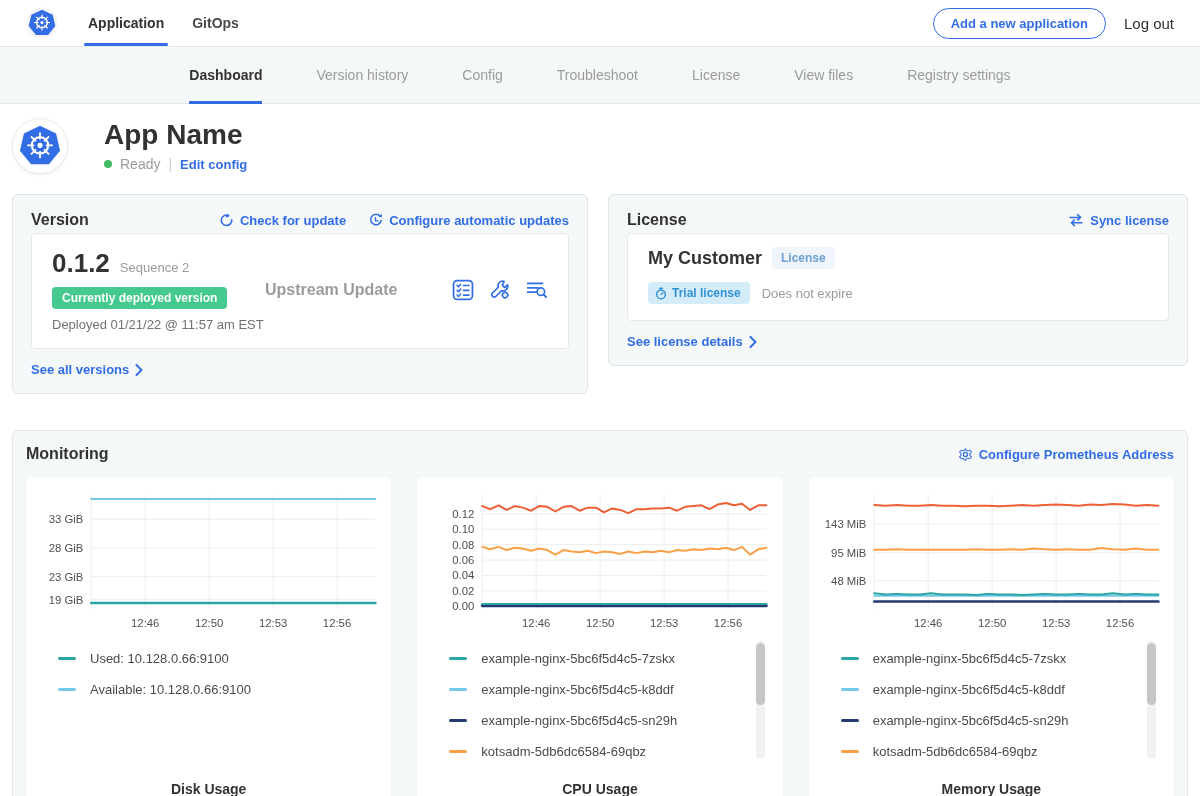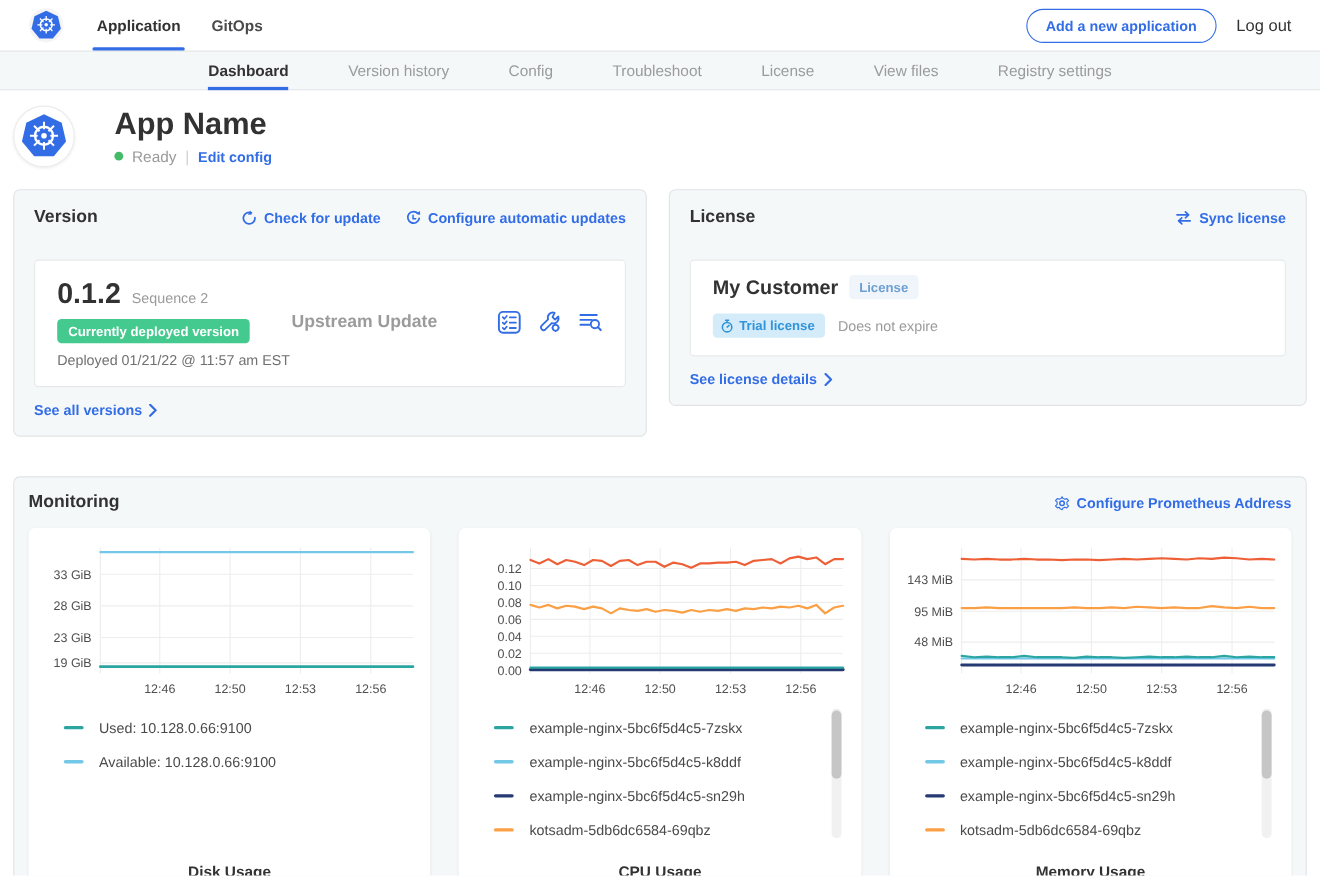--- a/index.html
+++ b/index.html
@@ -15,21 +15,21 @@
   .brand { width:32px; height:32px; margin-right:30px; cursor:pointer; }
   .topnav-tabs { display:flex; gap:28px; height:100%; }
   .topnav-tab { display:flex; align-items:center; height:100%; font-size:14px; font-weight:bold; color:#4a4a4a; position:relative; cursor:pointer; }
   .topnav-tab.active { color:#323232; }
   .topnav-tab.active::after { content:""; position:absolute; left:-4px; right:-4px; bottom:0; height:3px; background:#326de6; border-radius:2px; }
   .topnav-right { margin-left:auto; display:flex; align-items:center; gap:18px; }
   .add-app-btn { border:1px solid #326de6; color:#326de6; background:#fff; border-radius:17px; padding:7px 17px; font-size:13px; font-weight:bold; cursor:pointer; font-family:inherit; }
   .logout { font-size:15px; color:#323232; cursor:pointer; }
 
   
-  .subnav { height:36px; background:#f5f8f9; border-top:1px solid #e4e7e9; border-bottom:1px solid #e4e7e9; display:flex; justify-content:center; }
+  .subnav { height:58px; background:#f5f8f9; border-top:1px solid #e4e7e9; border-bottom:1px solid #e4e7e9; display:flex; justify-content:center; }
   .subnav-tabs { display:flex; gap:54px; height:100%; }
   .subnav-tab { display:flex; align-items:center; height:100%; font-size:14px; color:#9b9b9b; position:relative; cursor:pointer; }
   .subnav-tab.active { color:#323232; font-weight:bold; }
   .subnav-tab.active::after { content:""; position:absolute; left:0; right:0; bottom:-1px; height:3px; background:#326de6; }
 
   
   .app-header { display:flex; align-items:center; gap:36px; padding:14px 12px 16px 12px; }
   .avatar { width:56px; height:56px; border-radius:50%; background:#fff; border:1px solid #ececec; box-shadow:0 1px 3px rgba(0,0,0,.08); display:flex; align-items:center; justify-content:center; }
   .app-title { font-size:28px; font-weight:bold; line-height:1.1; }
   .app-sub { display:flex; align-items:center; gap:8px; margin-top:6px; font-size:14px; }
@@ -38,21 +38,21 @@
   .vbar { color:#d0d0d0; }
   .link { color:#326de6; font-weight:bold; font-size:13px; cursor:pointer; text-decoration:none; display:inline-flex; align-items:center; gap:6px; }
 
   
   .content { padding:0 12px; }
   .cards-row { display:flex; gap:20px; align-items:flex-start; margin-top:4px; }
   .panel { background:#f5f8f9; border:1px solid #e0e4e6; border-radius:6px; padding:16px 18px; }
   .panel-head { display:flex; align-items:center; }
   .panel-title { font-size:16px; font-weight:bold; }
   .panel-links { margin-left:auto; display:flex; gap:22px; }
-  .inner-card { background:#fff; border:1px solid #e6e9eb; border-radius:4px; margin-top:29px; }
+  .inner-card { background:#fff; border:1px solid #e6e9eb; border-radius:4px; margin-top:4px; }
   .version-panel { flex:0 0 576px; }
   .license-panel { flex:1; }
 
   .version-inner { display:flex; align-items:center; padding:14px 20px 16px 20px; }
   .version-left { width:195px; }
   .version-number-row { display:flex; align-items:baseline; gap:10px; }
   .version-number { font-size:26px; font-weight:bold; }
   .sequence { font-size:13px; color:#9b9b9b; }
   .deployed-badge { display:inline-block; background:#44c98e; color:#fff; font-size:12px; font-weight:bold; border-radius:4px; padding:4px 10px; margin-top:8px; white-space:nowrap; }
   .deployed-at { font-size:13px; color:#717171; margin-top:8px; white-space:nowrap; }

